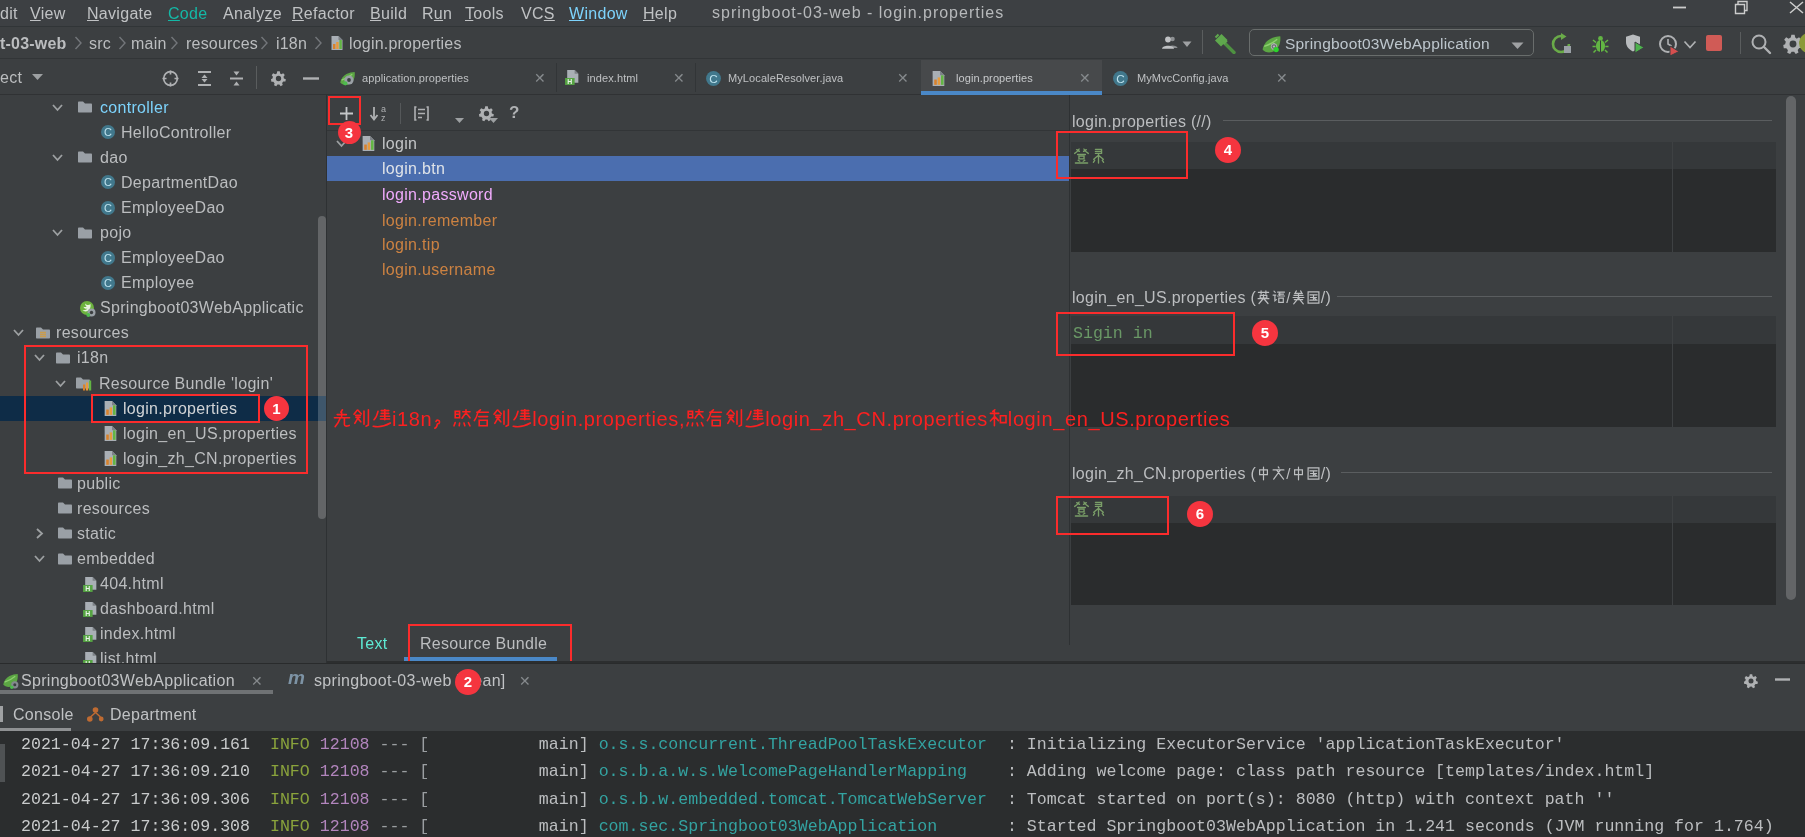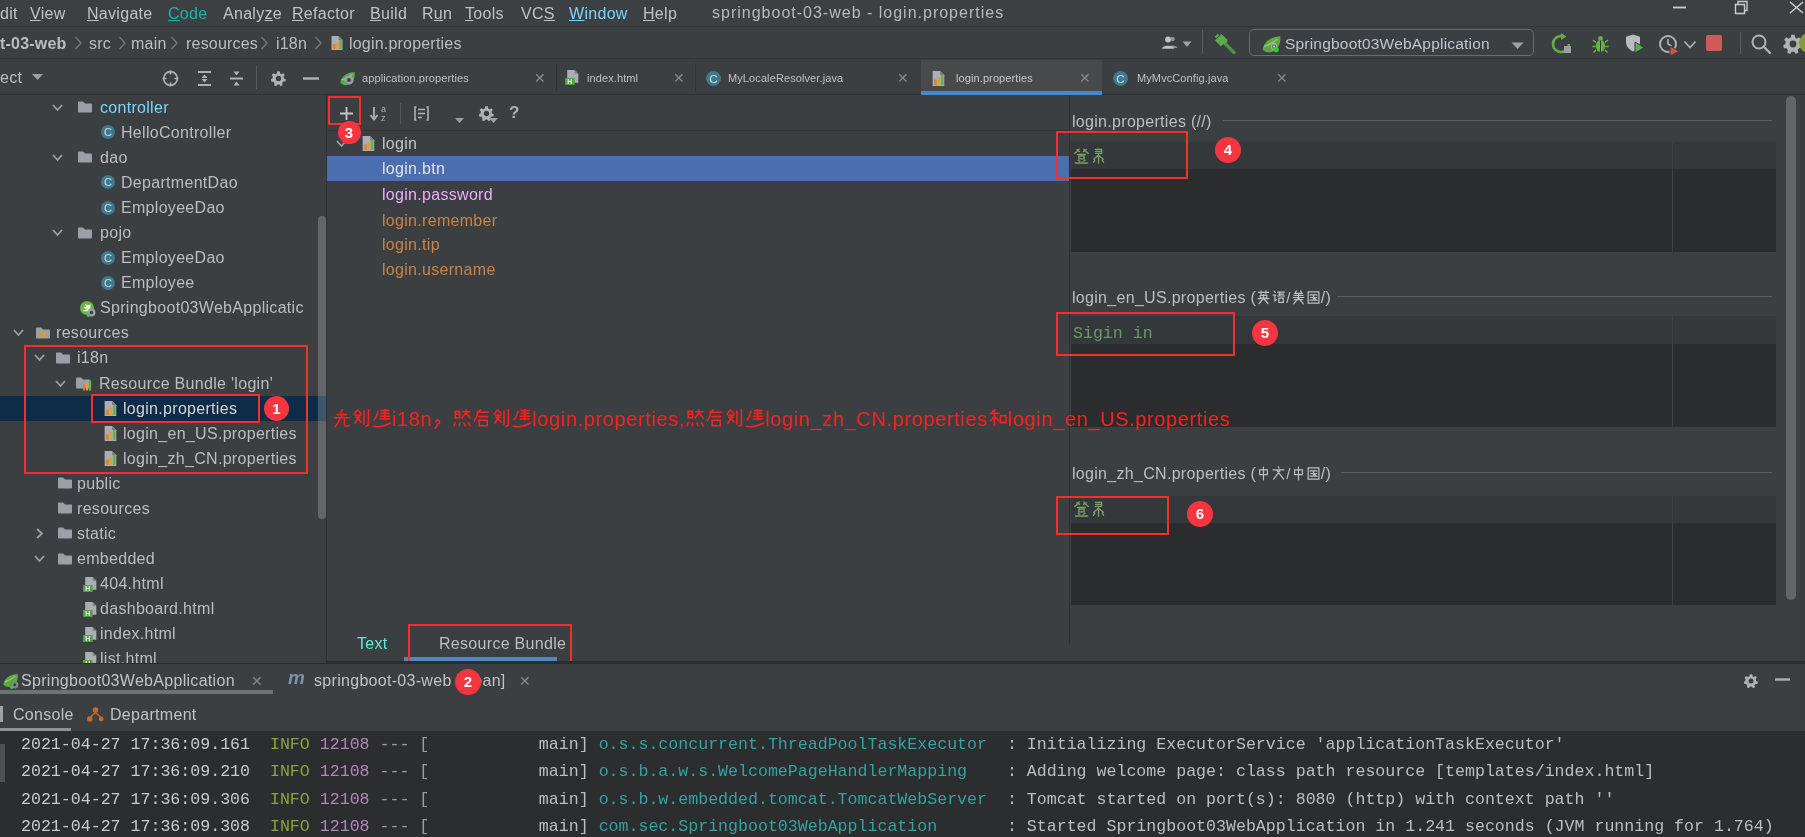--- a/index.html
+++ b/index.html
@@ -544,21 +544,21 @@
         <use href="#g_hou"></use>
       </svg></span><span class="cjk"><svg viewBox="0 0 100 100">
         <use href="#g_chuang"></use>
       </svg></span><span class="cjk"><svg viewBox="0 0 100 100">
         <use href="#g_jian"></use>
       </svg></span>login_zh_CN.properties<span class="cjk"><svg viewBox="0 0 100 100">
         <use href="#g_he"></use>
       </svg></span>login_en_US.properties</div>
 
 <div class="a t" style="left:357px;top:636px;color:#5eead4">Text</div>
-<div class="a t" style="left:439px;top:636px;color:#bcbec0">Resource Bundle</div>
+<div class="a t" style="left:420px;top:636px;color:#bcbec0">Resource Bundle</div>
 <div class="a" style="left:404px;top:657px;width:153px;height:4px;background:#4a88c7"></div>
 <div class="a rr" style="left:408px;top:624px;width:164px;height:39px"></div>
 <div class="a" style="left:327px;top:661px;width:1478px;height:2px;background:#2c2e2f"></div>
 
 <div class="a" style="left:0;top:663px;width:1805px;height:174px;background:#3c3f41;border-top:1px solid #292b2c"></div>
 <svg class="a" style="left:2px;top:672px" width="17" height="17">
     <use href="#i_spring" transform="scale(1.06)"></use>
     <circle cx="12.8" cy="12.8" r="3.6" fill="#83898e"></circle>
     <circle cx="12.8" cy="12.8" r="1.5" fill="#3c3f41"></circle>
     <circle cx="9.8" cy="15.3" r="1.7" fill="#4dbb4d"></circle>

